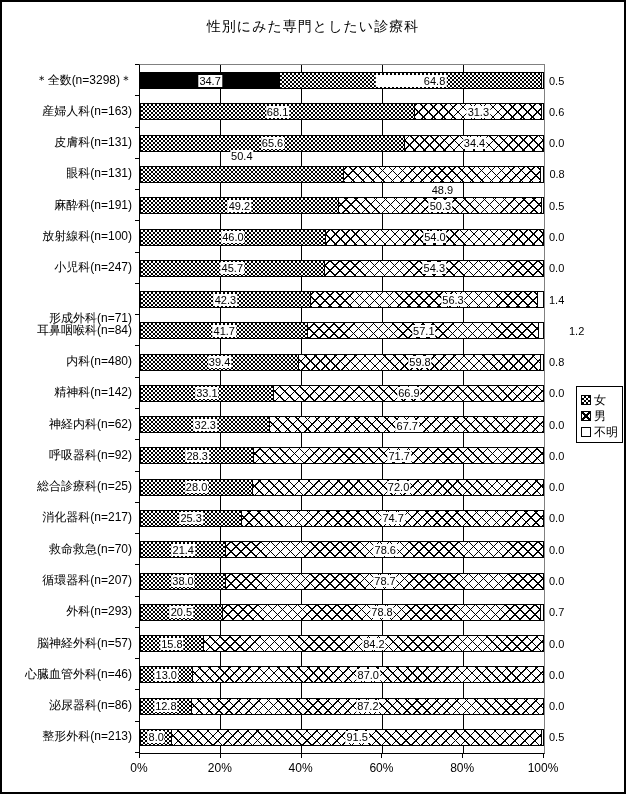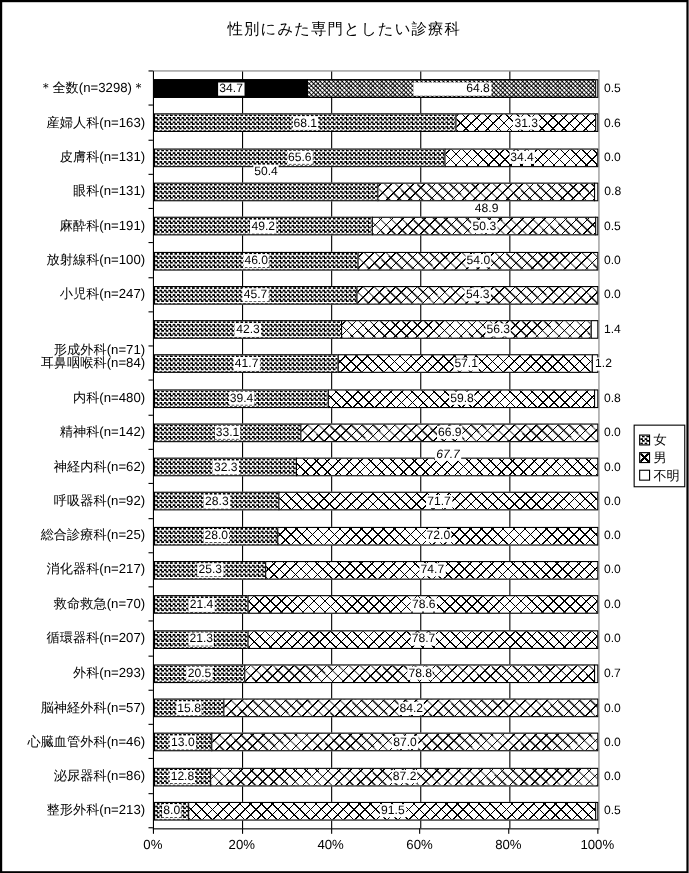--- a/index.html
+++ b/index.html
@@ -138,36 +138,36 @@
     <div class="dlabel" style="left: 85.446px; top: 234.545px;">42.3</div>
     <div class="bar-seg pat-crosshatch" style="left: 169.892px; width: 228.452px; top: 226.045px;"></div>
     <div class="dlabel" style="left: 269px; top: 234.545px; margin-left: 44px;">56.3</div>
     <div class="bar-seg pat-white" style="left: 397.344px; width: 6.656px; top: 226.045px;"></div>
     <div class="dlabel outside" style="left: 408px; top: 234.545px;">1.4</div>
     <div class="bar-seg pat-checker" style="left: 0px; width: 168.468px; top: 257.318px;"></div>
     <div class="dlabel" style="left: 84.234px; top: 265.818px;">41.7</div>
     <div class="bar-seg pat-crosshatch" style="left: 167.468px; width: 231.684px; top: 257.318px;"></div>
     <div class="dlabel" style="left: 283.81px; top: 265.818px;">57.1</div>
     <div class="bar-seg pat-white" style="left: 398.152px; width: 5.848px; top: 257.318px;"></div>
-    <div class="dlabel outside" style="left: 400px; top: 265.818px;">1.2</div>
+    <div class="dlabel outside" style="left: 428px; top: 265.818px;">1.2</div>
     <div class="bar-seg pat-checker" style="left: 0px; width: 159.176px; top: 288.591px;"></div>
     <div class="dlabel" style="left: 79.588px; top: 297.091px;">39.4</div>
     <div class="bar-seg pat-crosshatch" style="left: 158.176px; width: 242.592px; top: 288.591px;"></div>
     <div class="dlabel" style="left: 279.972px; top: 297.091px;">59.8</div>
     <div class="bar-seg pat-white" style="left: 399.768px; width: 4.232px; top: 288.591px;"></div>
     <div class="dlabel outside" style="left: 408px; top: 297.091px;">0.8</div>
     <div class="bar-seg pat-checker" style="left: 0px; width: 133.724px; top: 319.864px;"></div>
     <div class="dlabel" style="left: 66.862px; top: 328.364px;">33.1</div>
     <div class="bar-seg pat-crosshatch" style="left: 132.724px; width: 271.276px; top: 319.864px;"></div>
     <div class="dlabel" style="left: 268.862px; top: 328.364px;">66.9</div>
     <div class="dlabel outside" style="left: 408px; top: 328.364px;">0.0</div>
     <div class="bar-seg pat-checker" style="left: 0px; width: 130.492px; top: 351.136px;"></div>
     <div class="dlabel" style="left: 65.246px; top: 359.636px;">32.3</div>
     <div class="bar-seg pat-crosshatch" style="left: 129.492px; width: 274.508px; top: 351.136px;"></div>
-    <div class="dlabel" style="left: 267.246px; top: 348px; font-style: italic;">67.7</div>
+    <div class="dlabel" style="left: 267.246px; top: 361px;">67.7</div>
     <div class="dlabel outside" style="left: 408px; top: 359.636px;">0.0</div>
     <div class="bar-seg pat-checker" style="left: 0px; width: 114.332px; top: 382.409px;"></div>
     <div class="dlabel" style="left: 57.166px; top: 390.909px;">28.3</div>
     <div class="bar-seg pat-crosshatch" style="left: 113.332px; width: 290.668px; top: 382.409px;"></div>
     <div class="dlabel" style="left: 259.166px; top: 390.909px;">71.7</div>
     <div class="dlabel outside" style="left: 408px; top: 390.909px;">0.0</div>
     <div class="bar-seg pat-checker" style="left: 0px; width: 113.12px; top: 413.682px;"></div>
     <div class="dlabel" style="left: 56.56px; top: 422.182px;">28.0</div>
     <div class="bar-seg pat-crosshatch" style="left: 112.12px; width: 291.88px; top: 413.682px;"></div>
     <div class="dlabel" style="left: 258.56px; top: 422.182px;">72.0</div>
@@ -176,21 +176,21 @@
     <div class="dlabel" style="left: 51.106px; top: 453.455px; text-align: center;">25.3</div>
     <div class="bar-seg pat-crosshatch" style="left: 101.212px; width: 302.788px; top: 444.955px;"></div>
     <div class="dlabel" style="left: 253.106px; top: 453.455px;">74.7</div>
     <div class="dlabel outside" style="left: 408px; top: 453.455px;">0.0</div>
     <div class="bar-seg pat-checker" style="left: 0px; width: 86.456px; top: 476.227px;"></div>
     <div class="dlabel" style="left: 43.228px; top: 484.727px;">21.4</div>
     <div class="bar-seg pat-crosshatch" style="left: 85.456px; width: 318.544px; top: 476.227px;"></div>
     <div class="dlabel" style="left: 245.228px; top: 484.727px;">78.6</div>
     <div class="dlabel outside" style="left: 408px; top: 484.727px;">0.0</div>
     <div class="bar-seg pat-checker" style="left: 0px; width: 86.052px; top: 507.5px;"></div>
-    <div class="dlabel" style="left: 43.026px; top: 516px;">21.3</div>
+    <div class="dlabel" style="left: 43.026px; top: 516px;">38.0</div>
     <div class="bar-seg pat-crosshatch" style="left: 85.052px; width: 318.948px; top: 507.5px;"></div>
     <div class="dlabel" style="left: 245.026px; top: 516px;">78.7</div>
     <div class="dlabel outside" style="left: 408px; top: 516px;">0.0</div>
     <div class="bar-seg pat-checker" style="left: 0px; width: 82.82px; top: 538.773px;"></div>
     <div class="dlabel" style="left: 41.41px; top: 547.273px;">20.5</div>
     <div class="bar-seg pat-crosshatch" style="left: 81.82px; width: 319.352px; top: 538.773px;"></div>
     <div class="dlabel" style="left: 241.996px; top: 547.273px;">78.8</div>
     <div class="bar-seg pat-white" style="left: 400.172px; width: 3.828px; top: 538.773px;"></div>
     <div class="dlabel outside" style="left: 408px; top: 547.273px;">0.7</div>
     <div class="bar-seg pat-checker" style="left: 0px; width: 63.832px; top: 570.045px;"></div>

